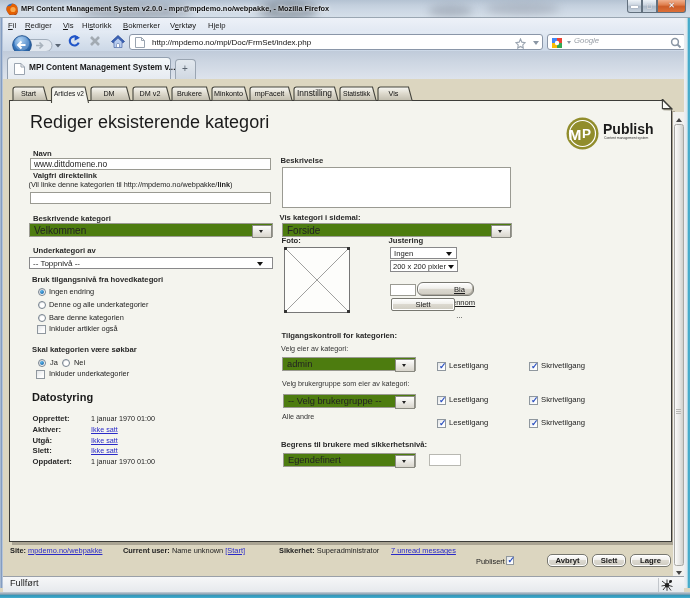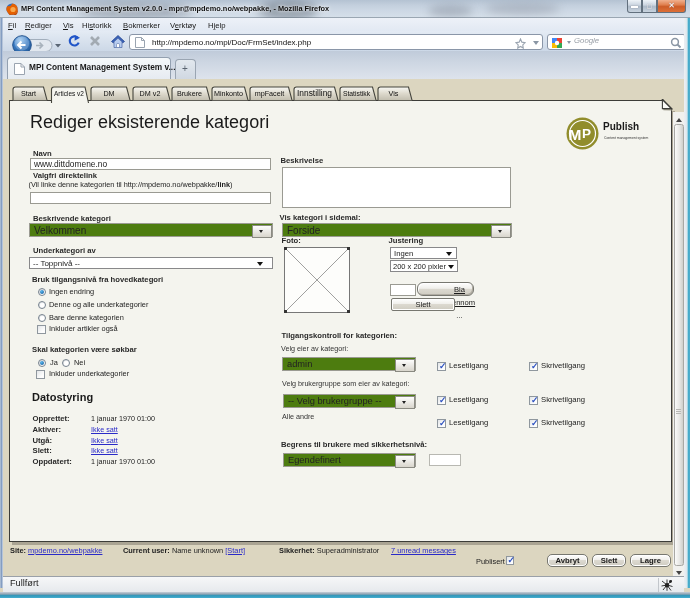--- a/index.html
+++ b/index.html
@@ -209,21 +209,21 @@
       <line x1="10" y1="0" x2="20.4" y2="10.4" stroke="#3c3c38" stroke-width="1.3"></line>
     </svg>
 
     <div class="abs" style="left:20px;top:10.5px;font-size:18px;color:#1a1a1a;white-space:nowrap;">Rediger eksisterende kategori</div>
     <svg class="abs" style="left:556px;top:16px" width="33" height="33" viewBox="0 0 33 33">
       <circle cx="16.5" cy="16.5" r="16" fill="#918d2c"></circle>
       <circle cx="16.5" cy="16.5" r="13" fill="none" stroke="#fff" stroke-width="1.2"></circle>
       <text x="2.5" y="23" font-family="Liberation Sans" font-size="15.5" font-weight="bold" fill="#fff">M</text>
       <text x="16" y="20.5" font-family="Liberation Sans" font-size="13.5" font-weight="bold" fill="#fff">P</text>
     </svg>
-    <div class="abs" style="left:593px;top:20px;font-size:10px;font-weight:bold;color:#1a1a1a;">Publish</div>
+    <div class="abs" style="left:593px;top:20px;font-size:14px;font-weight:bold;color:#1a1a1a;">Publish</div>
     <div class="abs" style="left:594px;top:35px;font-size:3.4px;color:#333;white-space:nowrap;">Content management system</div>
 
     <div class="abs lbl" style="left:23px;top:47.5px;">Navn</div>
     <div class="tinput" style="left:20px;top:57px;width:241px;line-height:11px;">www.dittdomene.no</div>
     <div class="abs lbl" style="left:23px;top:69.5px;">Valgfri direktelink</div>
     <div class="abs" style="left:18.5px;top:79px;font-size:7.3px;color:#222;white-space:nowrap;">(Vil linke denne kategorien til http://mpdemo.no/webpakke/<b>link</b>)</div>
     <div class="tinput" style="left:20px;top:91px;width:241px;"></div>
     <div class="abs lbl" style="left:23px;top:112.5px;">Beskrivende kategori</div>
     <div class="combo" style="left:19px;top:122px;width:244px;">
         <span class="ctext">Velkommen</span>

